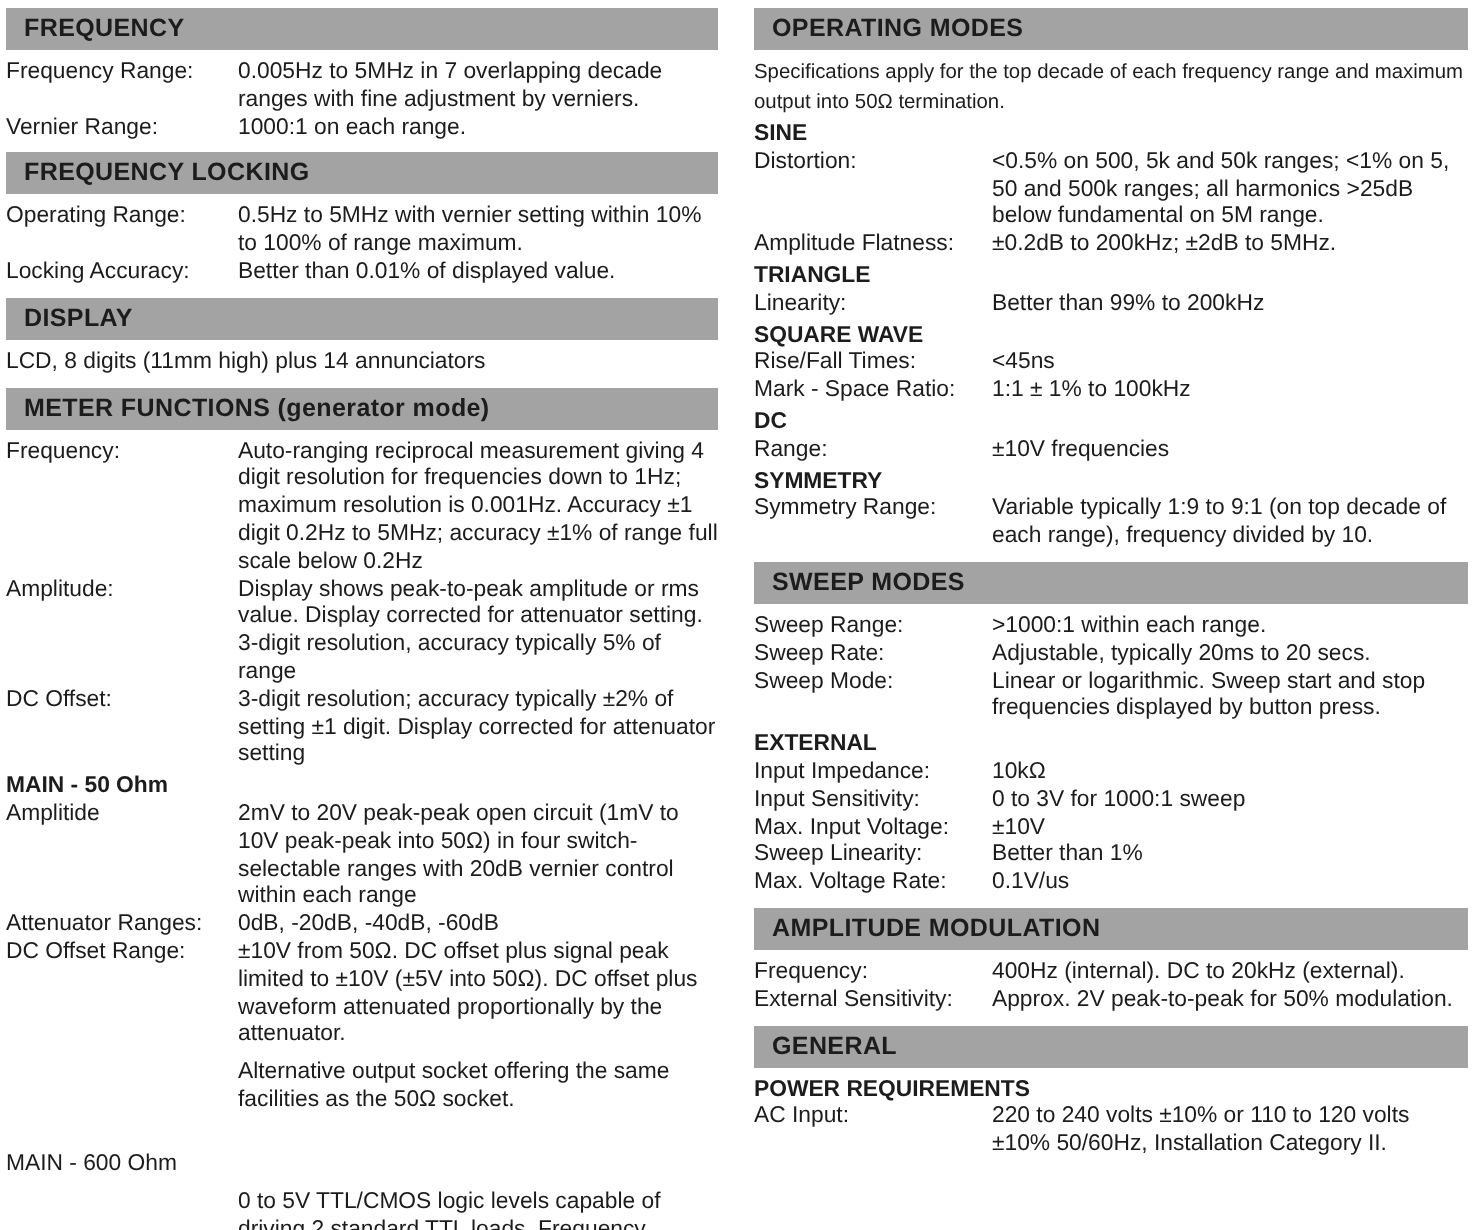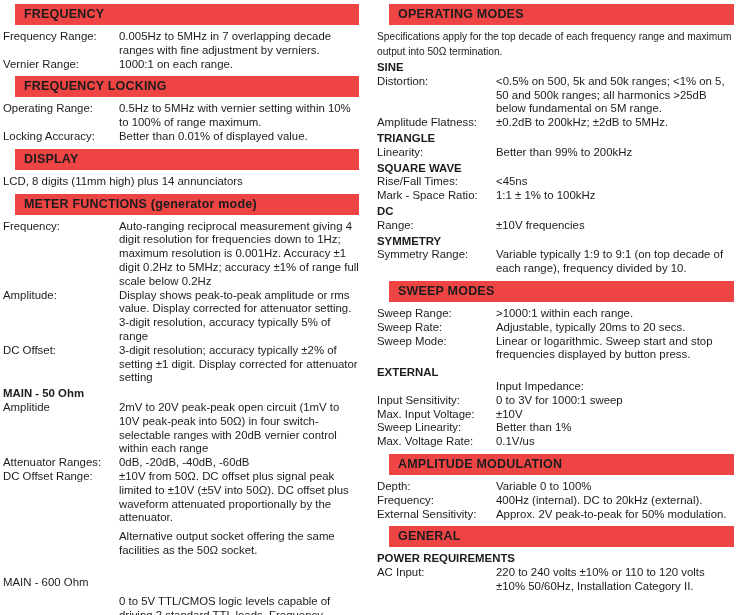--- a/index.html
+++ b/index.html
@@ -7,24 +7,24 @@
     width: 736px; height: 615px; overflow: hidden;
     background: #ffffff; color: #1c1c1c;
     font-family: "Liberation Sans", sans-serif;
   }
   .page { display: flex; padding: 4px 2px 0 3px; gap: 18px; }
   .col { display: block; }
   .col-left { width: 356px; }
   .col-right { width: 357px; }
 
   .sec-header {
-    background: #ef4444;
+    background: #a3a3a3;
     font-weight: bold; font-size: 12.5px; line-height: 13px;
     padding: 4px 9px 4px 9px;
-    margin: 5px 0 5px 12px;
+    margin: 5px 0 5px 0;
     letter-spacing: 0.2px;
   }
   .first { margin-top: 0; }
 
   .row { display: flex; font-size: 11.4px; line-height: 13.8px; justify-content: center; }
   .col-left .lbl { width: 112px; flex: none; padding-right: 4px; }
   .col-right .lbl { width: 115px; flex: none; padding-right: 4px; }
   .val { flex: 1; }
   .bold-lbl { font-weight: normal; margin-top: 46px; }
 
@@ -167,20 +167,21 @@
       <div class="val">Adjustable, typically 20ms to 20 secs.</div>
     </div>
     <div class="row">
       <div class="lbl">Sweep Mode:</div>
       <div class="val">Linear or logarithmic. Sweep start and stop frequencies displayed by button press.</div>
     </div>
 
     <div class="sub gap2">EXTERNAL</div>
     <div class="row">
       <div class="lbl">Input Impedance:</div>
+      <div class="val">10kΩ</div>
     </div>
     <div class="row">
       <div class="lbl">Input Sensitivity:</div>
       <div class="val">0 to 3V for 1000:1 sweep</div>
     </div>
     <div class="row">
       <div class="lbl">Max. Input Voltage:</div>
       <div class="val">±10V</div>
     </div>
     <div class="row">
@@ -189,24 +190,20 @@
     </div>
     <div class="row">
       <div class="lbl">Max. Voltage Rate:</div>
       <div class="val">0.1V/us</div>
     </div>
 
     <div class="sec-header">
       <span>AMPLITUDE MODULATION</span>
     </div>
     <div class="row">
-      <div class="lbl">Depth:</div>
-      <div class="val">Variable 0 to 100%</div>
-    </div>
-    <div class="row">
       <div class="lbl">Frequency:</div>
       <div class="val">400Hz (internal).  DC to 20kHz (external).</div>
     </div>
     <div class="row">
       <div class="lbl">External Sensitivity:</div>
       <div class="val">Approx. 2V peak-to-peak for 50% modulation.</div>
     </div>
 
     <div class="sec-header">
       <span>GENERAL</span>

